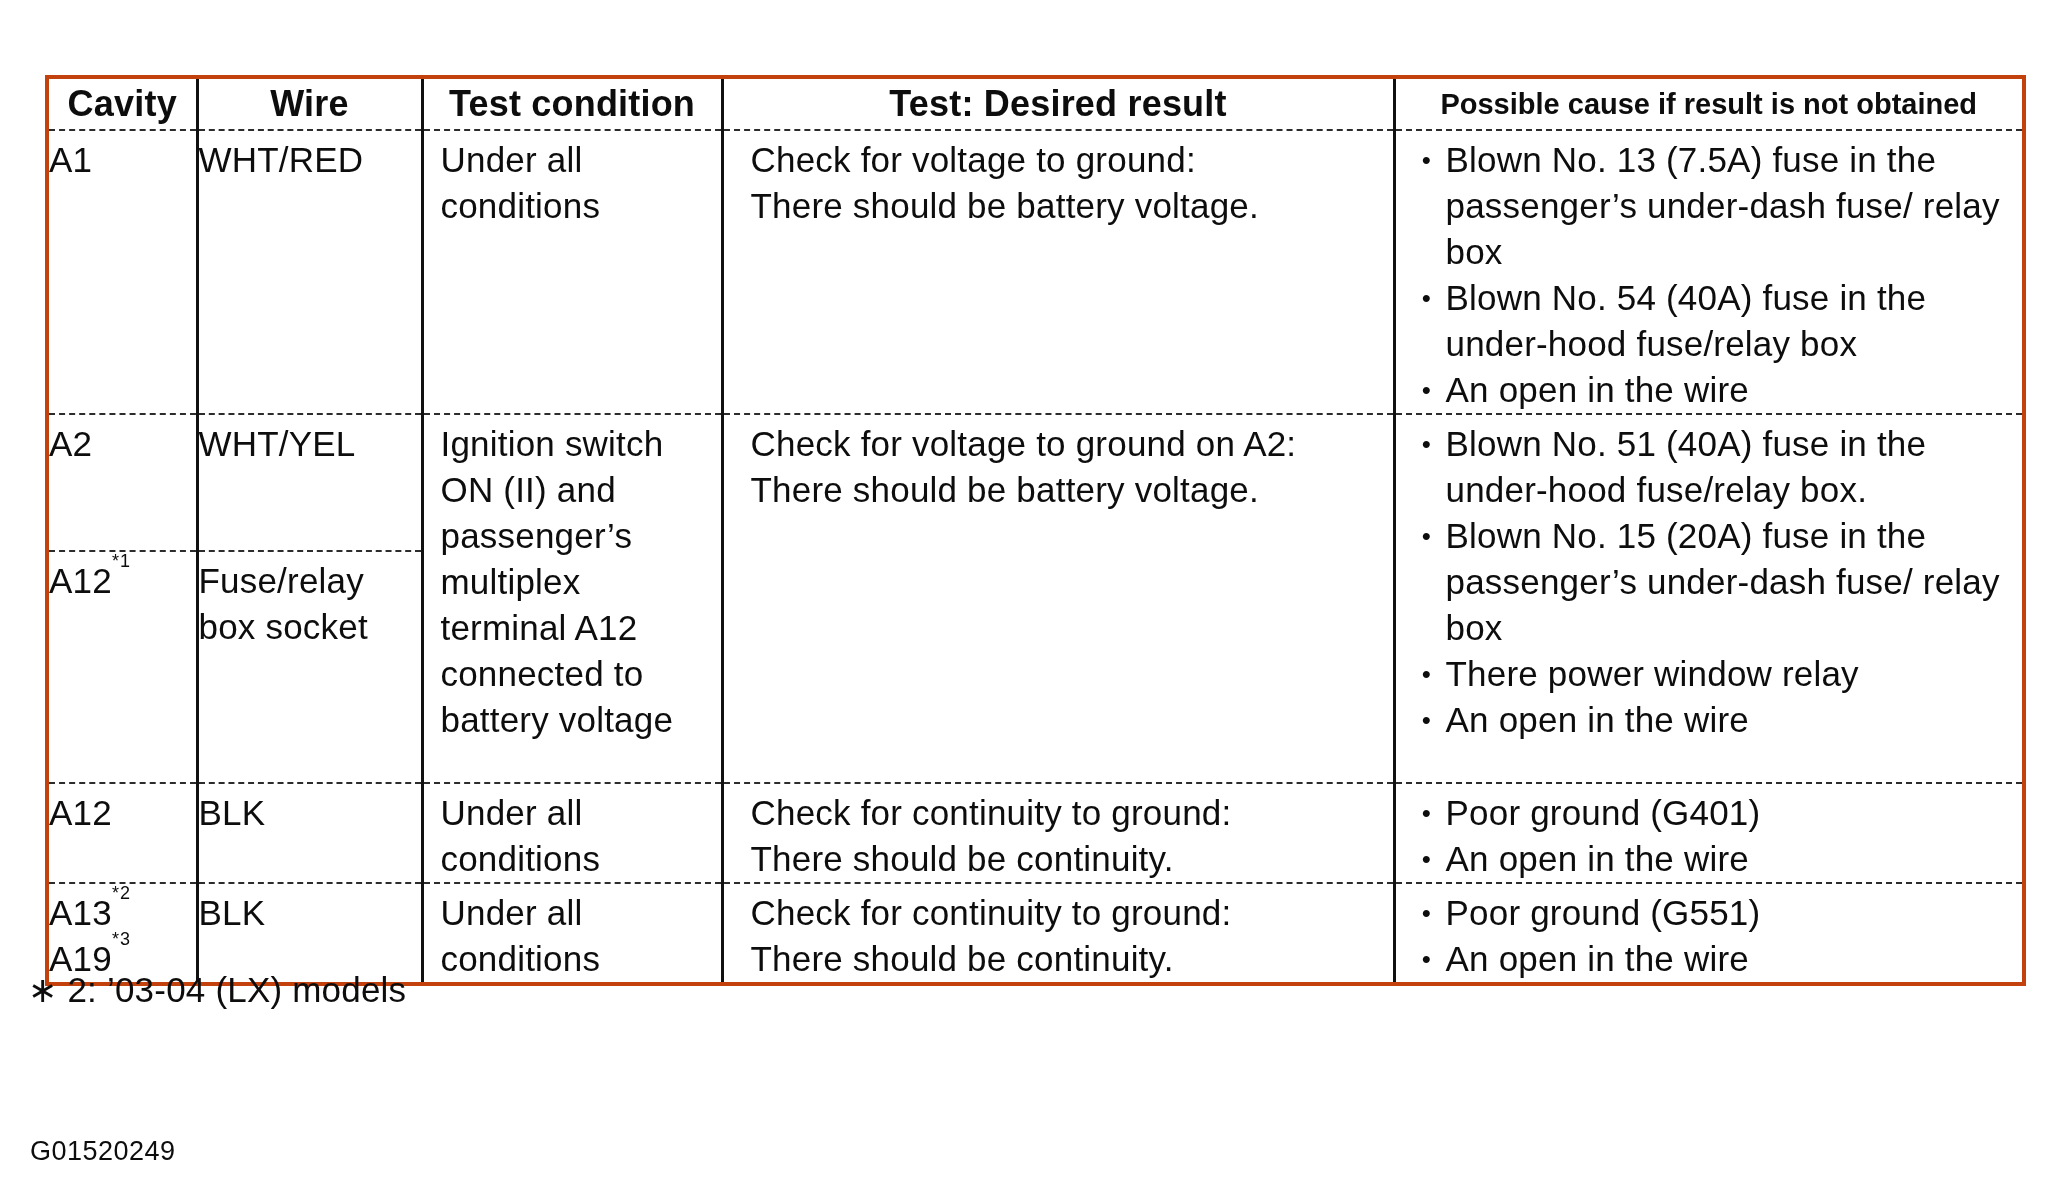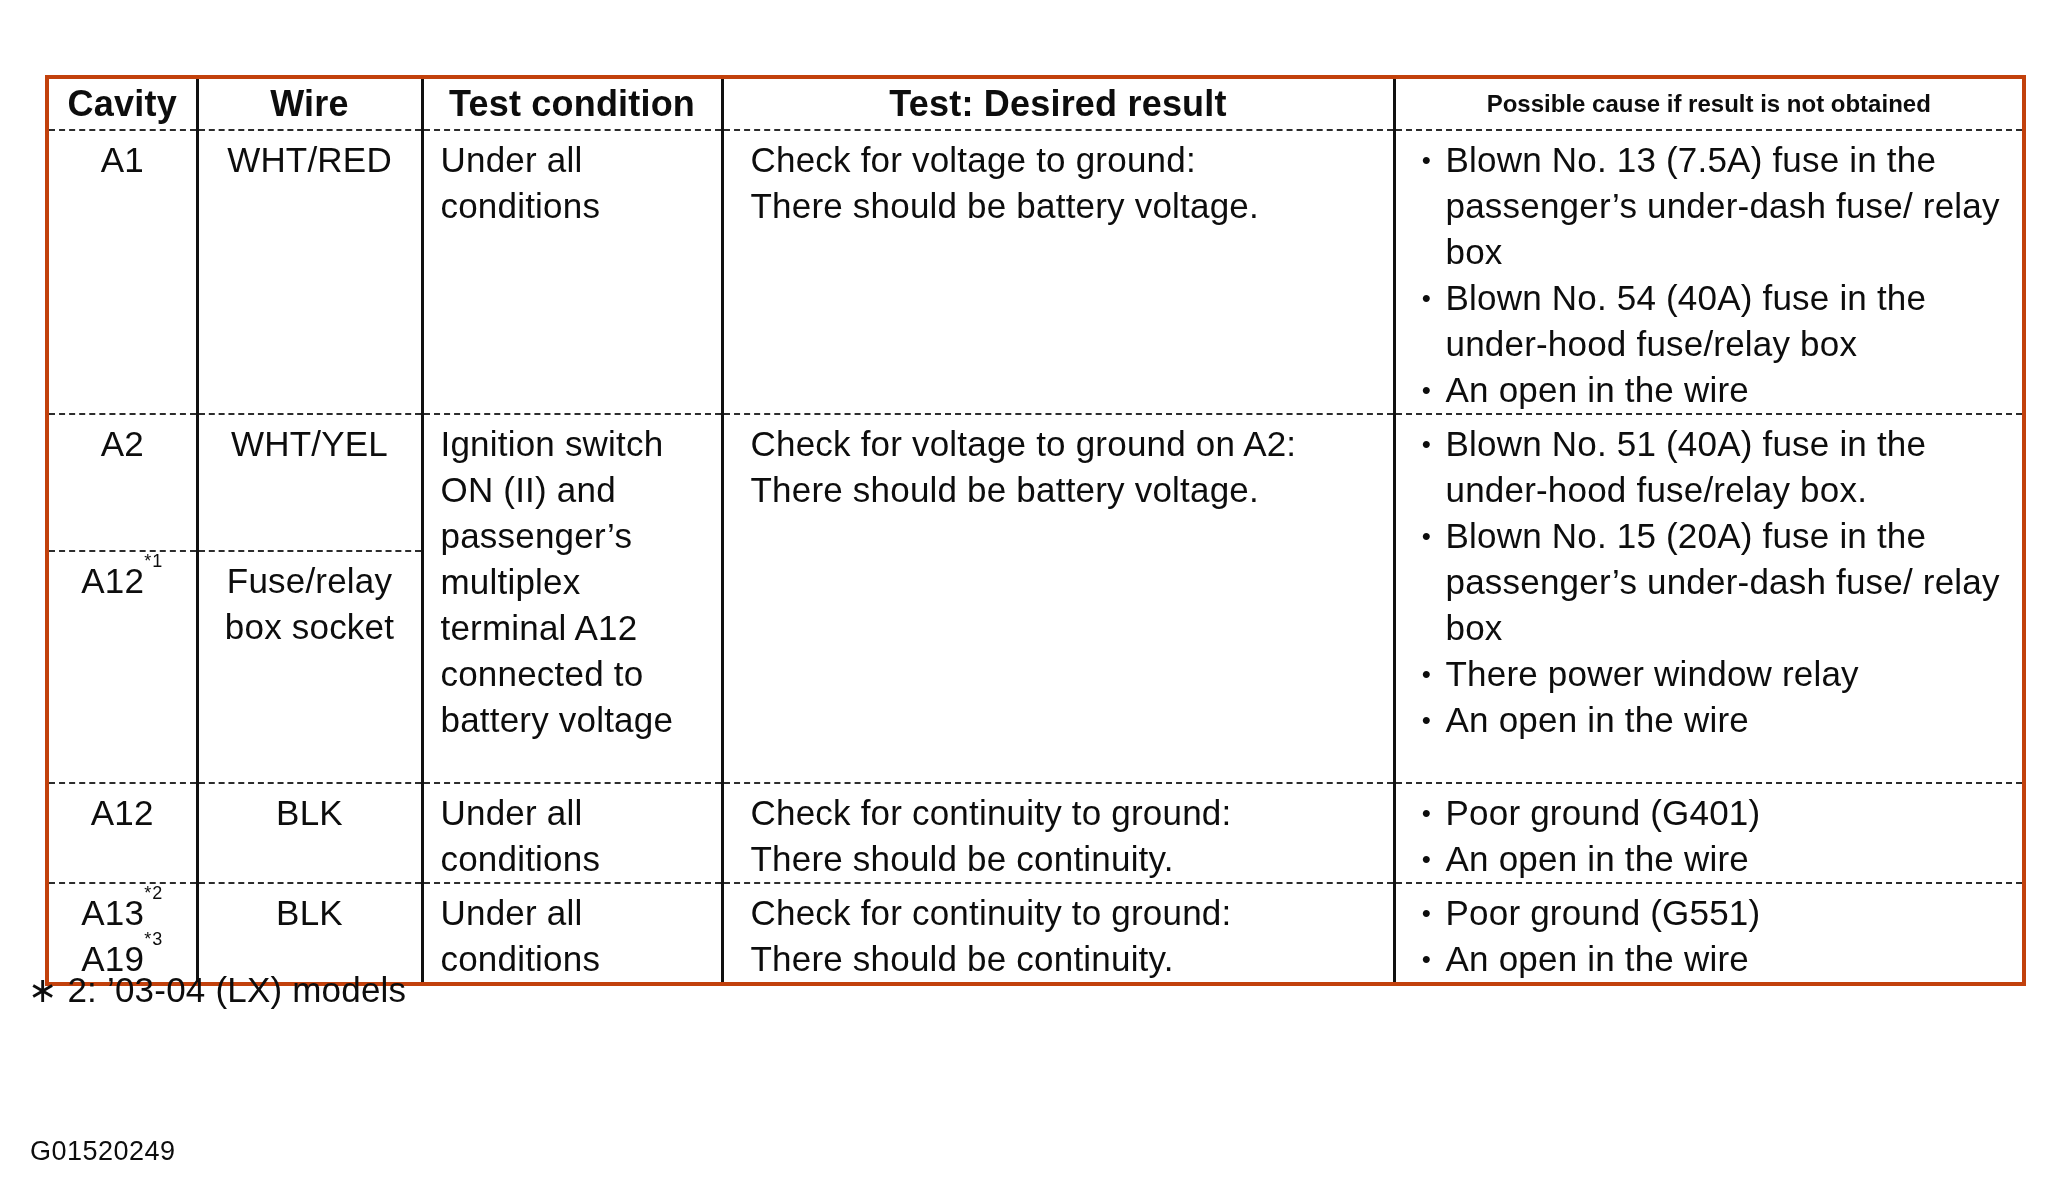--- a/index.html
+++ b/index.html
@@ -35,22 +35,22 @@
   .vsep { border-left: 3px solid #101010; }
   thead th { border-bottom: 2px dashed #2c2c2c; }
   tr.dashed-top td { border-top: 2px dashed #2c2c2c; }
   tr.hdr { height: 53px; }
   tr.r1 { height: 268px; }
   tr.r2a { height: 137px; }
   tr.r2b { height: 232px; }
   tr.r3 { height: 90px; }
   tr.r4 { height: 93px; }
   th.h-main { font-weight: bold; font-size: 36px; text-align: center; }
-  th.h-cond { font-weight: bold; font-size: 24px; text-align: center; letter-spacing: 0px; }
-  td.c-center { text-align: center; padding-top: 6px; }
+  th.h-cond { font-weight: bold; font-size: 29px; text-align: center; letter-spacing: 0px; }
+  td.c-center { padding-top: 6px; }
   td.c-cond { text-align: left; padding: 6px 12px 0 17px; }
   td.c-test { text-align: left; padding: 6px 12px 0 27px; }
   td.c-causes { text-align: left; padding: 6px 8px 0 12px; }
   .cause { display: flex; align-items: flex-start; }
   .bullet {
     width: 38px;
     flex: 0 0 38px;
     text-align: center;
     font-size: 26px;
     line-height: 46px;

